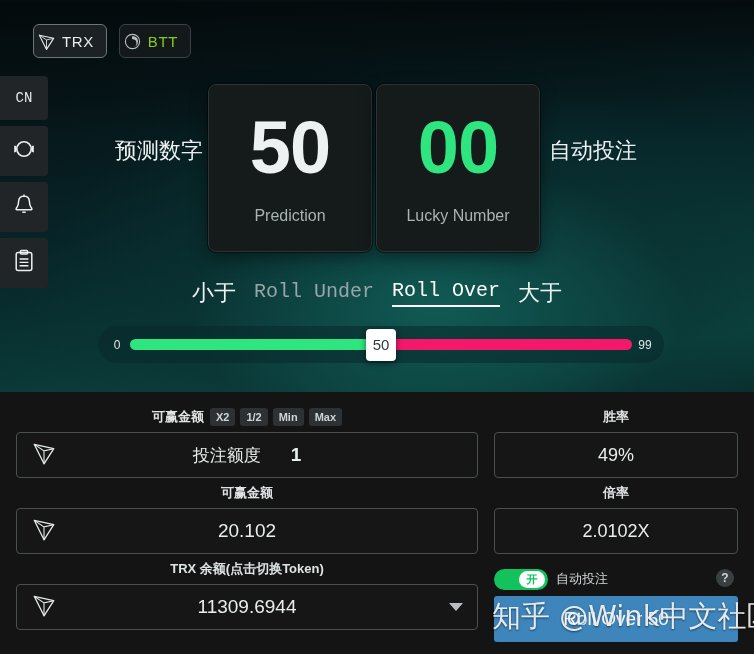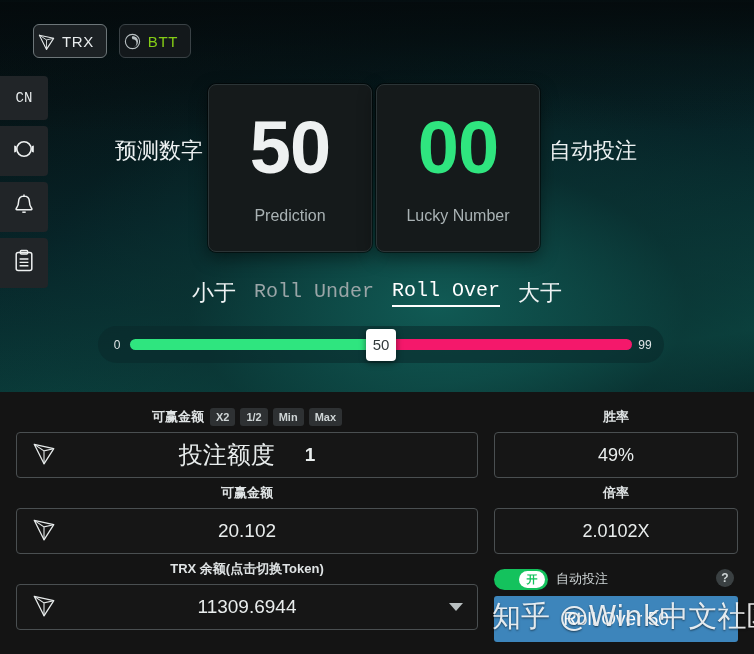--- a/index.html
+++ b/index.html
@@ -104,21 +104,21 @@
     padding:2px 6px; cursor:pointer; line-height:14px; }
 
   .field {
     height:46px; border:1px solid #4a4f51; border-radius:4px;
     background:#161616; display:flex; align-items:center; position:relative;
     padding:0 12px;
   }
   .field .trx-ico { position:absolute; left:14px; top:50%; transform:translateY(-50%); }
   .field .val { flex:1; text-align:center; color:#e9eded; font-size:19px; }
   .field .cval { flex:1; text-align:center; color:#e9eded; font-size:18px; }
-  .field .ph { color:#e9eded; font-size:24px;
+  .field .ph { color:#e9eded; font-size:17px;
     font-family:"DejaVu Sans","Liberation Sans",sans-serif; }
   .bet-inner { flex:1; display:flex; align-items:center; justify-content:center; gap:30px; }
   .bet-inner .num { color:#e9eded; font-size:19px; font-weight:bold; }
   .caret { position:absolute; right:14px; top:50%; transform:translateY(-50%);
     width:0; height:0; border-left:7px solid transparent; border-right:7px solid transparent;
     border-top:8px solid #b9bfc0; cursor:pointer; }
 
   .ro-field { justify-content:center; color:#cfd5d6; font-size:19px; }
 
   

